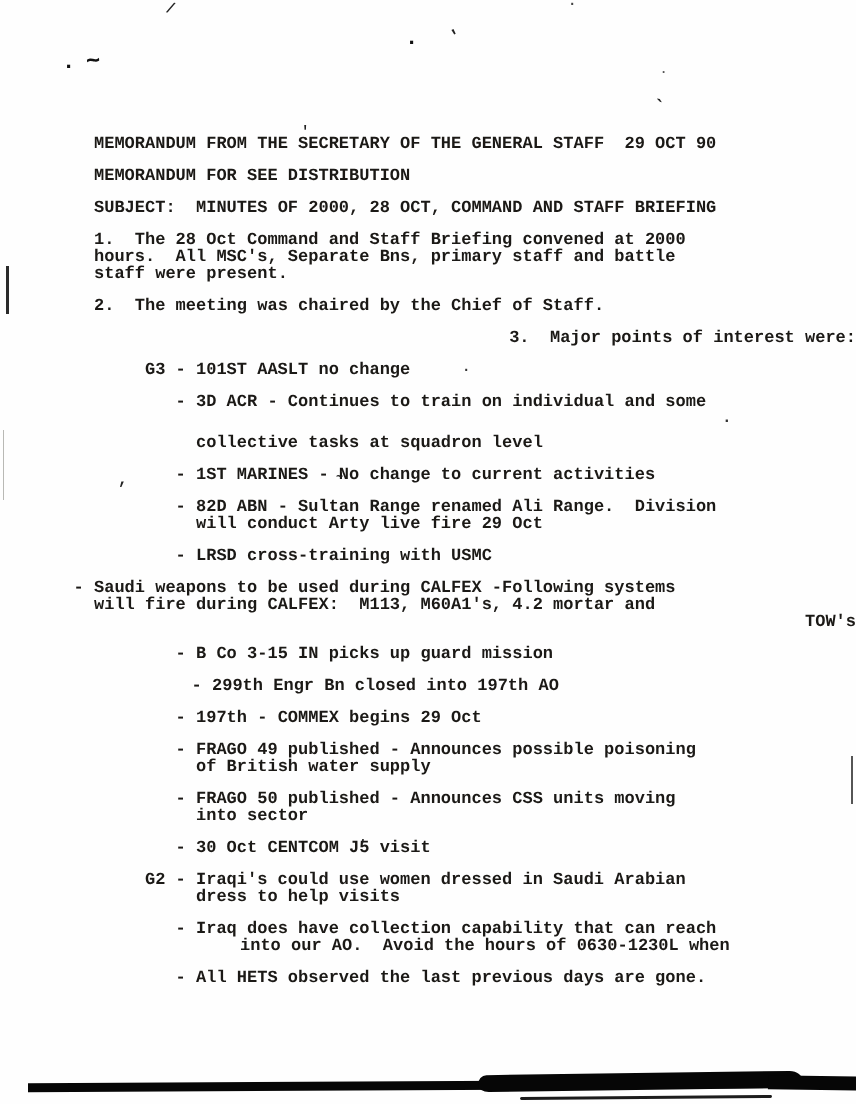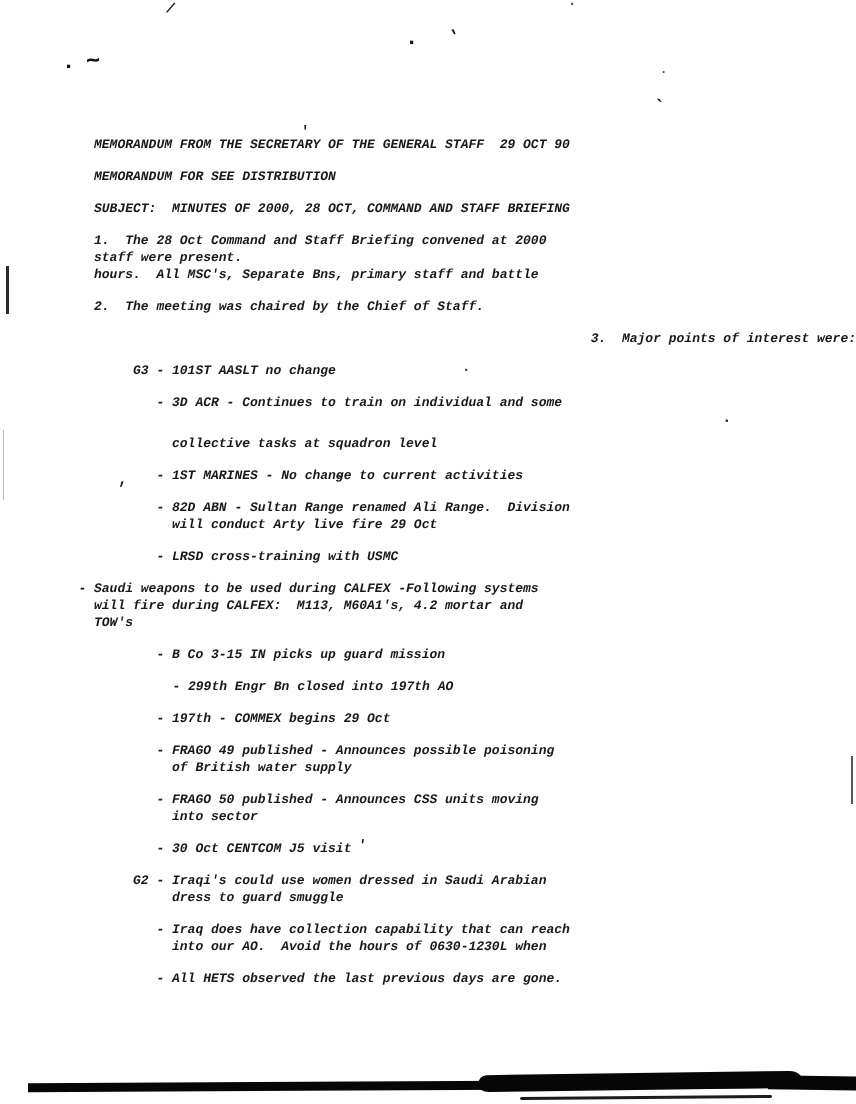--- a/index.html
+++ b/index.html
@@ -13,25 +13,24 @@
     position: relative;
     width: 856px; height: 1104px;
     background: #fefefe;
     overflow: hidden;
     --ml: 94px;
   }
   .doc {
     position: absolute;
     top: 136px; left: 0; right: 0;
     color: #1b1916;
-    font-size: 13px;
+    font-size: 17px;
     font-weight: 700;
     line-height: 17px;
     text-rendering: geometricPrecision;
-    font-style: italic;
   }
   .block { margin: 0 0 15px 0; }
   .line { white-space: pre; }
   .artifact {
     position: absolute;
     line-height: 1;
     font-weight: 700;
     pointer-events: none;
   }
   
@@ -62,22 +61,22 @@
         <div class="line" style="padding-left: calc(var(--ml) + 0ch);">MEMORANDUM FROM THE SECRETARY OF THE GENERAL STAFF  29 OCT 90</div>
       </div>
       <div class="block">
         <div class="line" style="padding-left: calc(var(--ml) + 0ch);">MEMORANDUM FOR SEE DISTRIBUTION</div>
       </div>
       <div class="block">
         <div class="line" style="padding-left: calc(var(--ml) + 0ch);">SUBJECT:  MINUTES OF 2000, 28 OCT, COMMAND AND STAFF BRIEFING</div>
       </div>
       <div class="block">
         <div class="line" style="padding-left: calc(var(--ml) + 0ch);">1.  The 28 Oct Command and Staff Briefing convened at 2000</div>
+        <div class="line" style="padding-left: calc(var(--ml) + 0ch);">hours.  All MSC's, Separate Bns, primary staff and battle</div>
         <div class="line" style="padding-left: calc(var(--ml) + 0ch);">staff were present.</div>
-        <div class="line" style="padding-left: calc(var(--ml) + 0ch);">hours.  All MSC's, Separate Bns, primary staff and battle</div>
       </div>
       <div class="block">
         <div class="line" style="padding-left: calc(var(--ml) + 0ch);">2.  The meeting was chaired by the Chief of Staff.</div>
       </div>
       <div class="block">
         <div class="line" style="padding-left: calc(var(--ml) + 0ch); text-align: right;">3.  Major points of interest were:</div>
       </div>
       <div class="block">
         <div class="line" style="padding-left: calc(var(--ml) + 5ch);">G3 - 101ST AASLT no change</div>
       </div>
@@ -91,21 +90,21 @@
       <div class="block">
         <div class="line" style="padding-left: calc(var(--ml) + 8ch);">- 82D ABN - Sultan Range renamed Ali Range.  Division</div>
         <div class="line" style="padding-left: calc(var(--ml) + 10ch);">will conduct Arty live fire 29 Oct</div>
       </div>
       <div class="block">
         <div class="line" style="padding-left: calc(var(--ml) + 8ch);">- LRSD cross-training with USMC</div>
       </div>
       <div class="block">
         <div class="line" style="padding-left: calc(var(--ml) + -2ch);">- Saudi weapons to be used during CALFEX -Following systems</div>
         <div class="line" style="padding-left: calc(var(--ml) + 0ch);">will fire during CALFEX:  M113, M60A1's, 4.2 mortar and</div>
-        <div class="line" style="padding-left: calc(var(--ml) + 0ch);">TOW's</div>
+        <div class="line" style="padding-left: calc(var(--ml) + 0ch); text-align: right;">TOW's</div>
       </div>
       <div class="block">
         <div class="line" style="padding-left: calc(var(--ml) + 8ch);">- B Co 3-15 IN picks up guard mission</div>
       </div>
       <div class="block">
         <div class="line" style="padding-left: calc(var(--ml) + 8ch); margin-left: 16px;">- 299th Engr Bn closed into 197th AO</div>
       </div>
       <div class="block">
         <div class="line" style="padding-left: calc(var(--ml) + 8ch);">- 197th - COMMEX begins 29 Oct</div>
       </div>
@@ -115,25 +114,25 @@
       </div>
       <div class="block">
         <div class="line" style="padding-left: calc(var(--ml) + 8ch);">- FRAGO 50 published - Announces CSS units moving</div>
         <div class="line" style="padding-left: calc(var(--ml) + 10ch);">into sector</div>
       </div>
       <div class="block">
         <div class="line" style="padding-left: calc(var(--ml) + 8ch);">- 30 Oct CENTCOM J5 visit</div>
       </div>
       <div class="block">
         <div class="line" style="padding-left: calc(var(--ml) + 5ch);">G2 - Iraqi's could use women dressed in Saudi Arabian</div>
-        <div class="line" style="padding-left: calc(var(--ml) + 10ch);">dress to guard smuggle</div>
+        <div class="line" style="padding-left: calc(var(--ml) + 10ch);">dress to help visits</div>
       </div>
       <div class="block">
         <div class="line" style="padding-left: calc(var(--ml) + 8ch);">- Iraq does have collection capability that can reach</div>
-        <div class="line" style="padding-left: calc(var(--ml) + 10ch);">into our AO.  Avoid the hours of 0630-1230L when</div>
+        <div class="line" style="padding-left: calc(var(--ml) + 10ch); margin-left: 44px;">into our AO.  Avoid the hours of 0630-1230L when</div>
       </div>
       <div class="block">
         <div class="line" style="padding-left: calc(var(--ml) + 8ch);">- All HETS observed the last previous days are gone.</div>
       </div>
     </div>
   <div id="artifacts">
       <span class="artifact" style="left: 166px; top: 2px; font-size: 15px; color: rgb(34, 34, 34); transform: rotate(12deg);">/</span>
       <span class="artifact" style="left: 405px; top: 28px; font-size: 22px; color: rgb(17, 17, 17); transform: rotate(0deg);">.</span>
       <span class="artifact" style="left: 451px; top: 28px; font-size: 17px; color: rgb(34, 34, 34); transform: rotate(-28deg);">'</span>
       <span class="artifact" style="left: 62px; top: 52px; font-size: 22px; color: rgb(17, 17, 17); transform: rotate(0deg);">.</span>

